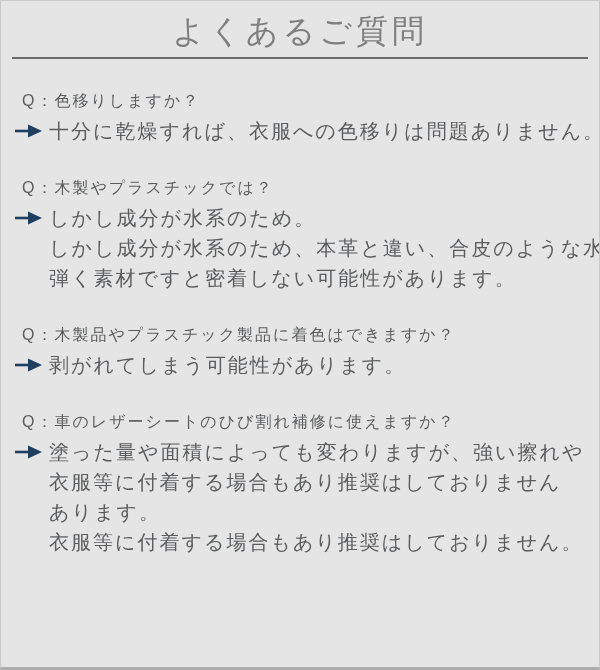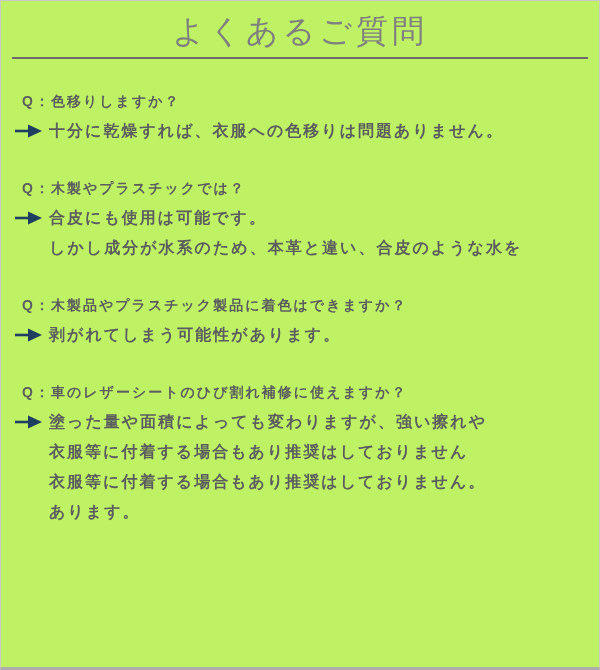--- a/index.html
+++ b/index.html
@@ -3,21 +3,21 @@
 <meta charset="utf-8">
 <style>
   html, body { margin: 0; padding: 0; background: #ffffff; }
   body { font-family: "Liberation Sans", "DejaVu Sans", sans-serif; }
 
   .page {
     position: relative;
     width: 600px;
     height: 670px;
     box-sizing: border-box;
-    background: #bef264;
+    background: #e5e5e5;
     border: 1px solid #c9c9c9;
     border-bottom: 3px solid #adadad;
     overflow: hidden;
   }
 
   .title {
     margin: 6px 0 0 0;
     text-align: center;
     font-size: 32px;
     line-height: 48px;
@@ -33,38 +33,38 @@
     height: 0;
   }
 
   .faq-list {
     padding: 0 10px 0 21px;
   }
 
   .qa-item { margin-top: 27px; }
 
   .question {
-    font-size: 14px;
+    font-size: 16px;
     line-height: 30px;
     letter-spacing: 2px;
-    font-weight: 700;
+    font-weight: 400;
     color: #5b5c5e;
     white-space: nowrap;
   }
 
   .answer {
     position: relative;
     padding-left: 27px;
   }
 
   .a-line {
-    font-size: 16px;
+    font-size: 20px;
     line-height: 30px;
     letter-spacing: 2px;
-    font-weight: 700;
+    font-weight: 400;
     color: #5b5c5e;
     white-space: nowrap;
   }
 
   .arrow {
     position: absolute;
     left: -7px;
     top: 8px;
     width: 27px;
     height: 14px;
@@ -97,22 +97,23 @@
 
     <section class="qa-item">
       <div class="question"><span>Q：</span><span>木製やプラスチックでは？</span></div>
       <div class="answer">
         <span class="arrow">
           <svg width="27" height="14" viewBox="0 0 27 14">
               <line x1="0" y1="7" x2="15" y2="7" stroke="#1e3f60" stroke-width="2.6"></line>
               <polygon points="13,0.5 27,7 13,13.5" fill="#1e3f60"></polygon>
             </svg>
         </span>
-        <div class="a-line">合皮にも使用は可能です。</div>
+        <div class="a-line">しかし成分が水系のため。</div>
         <div class="a-line">しかし成分が水系のため、本革と違い、合皮のような水を</div>
+        <div class="a-line">弾く素材ですと密着しない可能性があります。</div>
       </div>
     </section>
 
     <section class="qa-item">
       <div class="question"><span>Q：</span><span>木製品やプラスチック製品に着色はできますか？</span></div>
       <div class="answer">
         <span class="arrow">
           <svg width="27" height="14" viewBox="0 0 27 14">
               <line x1="0" y1="7" x2="15" y2="7" stroke="#1e3f60" stroke-width="2.6"></line>
               <polygon points="13,0.5 27,7 13,13.5" fill="#1e3f60"></polygon>
@@ -126,19 +127,19 @@
       <div class="question"><span>Q：</span><span>車のレザーシートのひび割れ補修に使えますか？</span></div>
       <div class="answer">
         <span class="arrow">
           <svg width="27" height="14" viewBox="0 0 27 14">
               <line x1="0" y1="7" x2="15" y2="7" stroke="#1e3f60" stroke-width="2.6"></line>
               <polygon points="13,0.5 27,7 13,13.5" fill="#1e3f60"></polygon>
             </svg>
         </span>
         <div class="a-line">塗った量や面積によっても変わりますが、強い擦れや</div>
         <div class="a-line">衣服等に付着する場合もあり推奨はしておりません</div>
+        <div class="a-line">あります。</div>
         <div class="a-line">衣服等に付着する場合もあり推奨はしておりません。</div>
-        <div class="a-line">あります。</div>
       </div>
     </section>
 
   </div>
 </div>
 
 </body></html>

